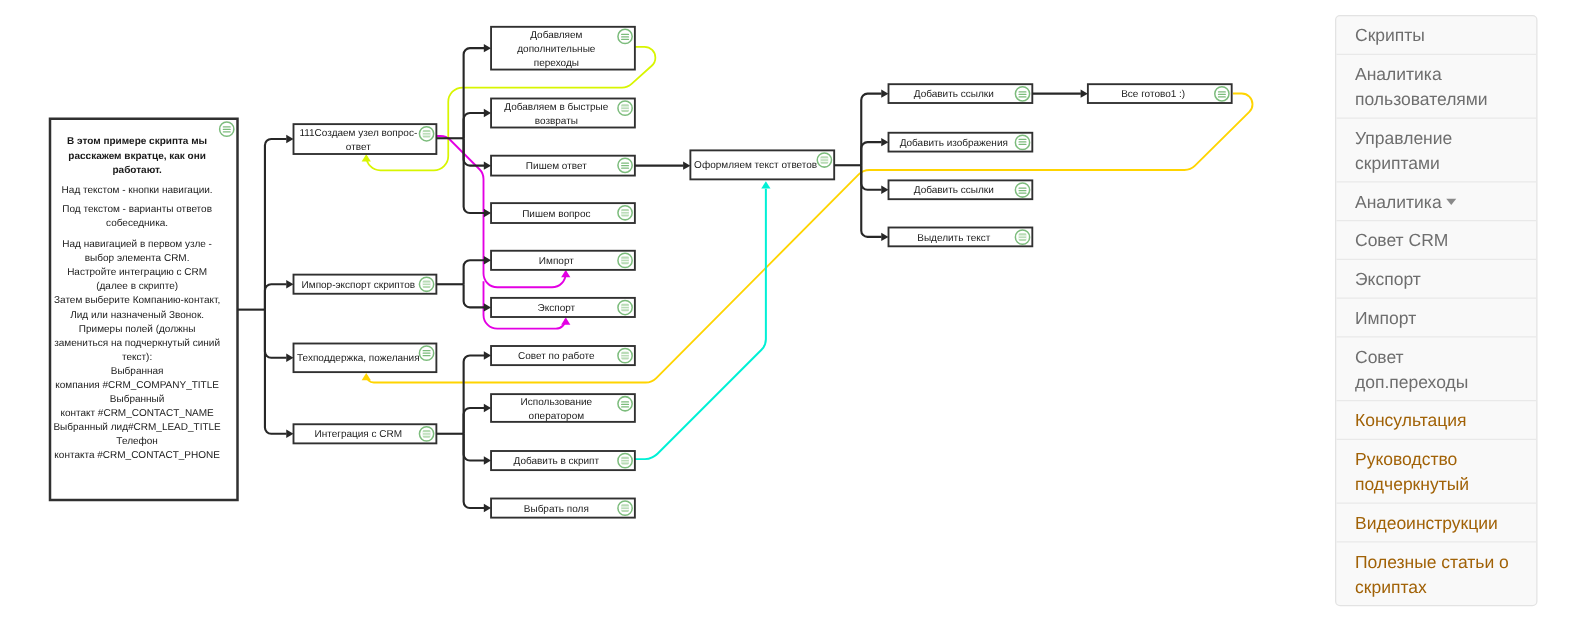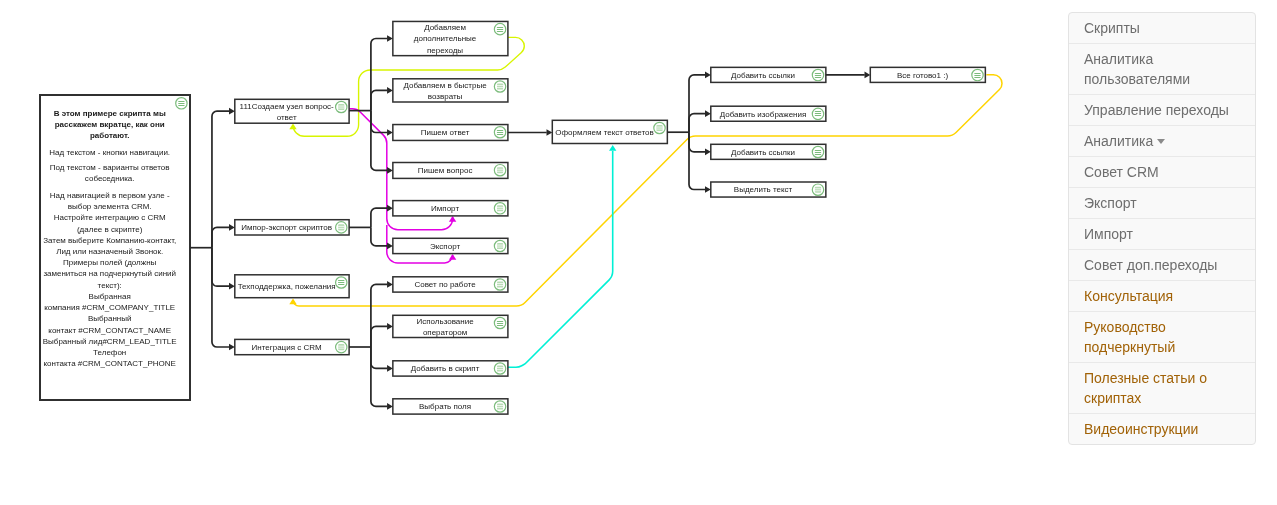--- a/index.html
+++ b/index.html
@@ -2,21 +2,21 @@
 <html><head>
 <meta charset="utf-8">
 <title>Script editor</title>
 <style>
   html,body{margin:0;padding:0;}
   body{width:1277px;height:505px;background:#ffffff;overflow:hidden;
        font-family:"Liberation Sans",sans-serif;}
   #stage{position:relative;width:1277px;height:505px;}
   #flow{position:absolute;left:0;top:0;}
   
-  #sidebar{position:absolute;left:1068px;top:12px;width:188px;
+  #sidebar{position:absolute;left:1068px;top:12px;width:162px;
            border:1px solid #e3e3e3;border-radius:4px;background:#f9f9f9;
            box-sizing:border-box;overflow:hidden;}
   .side-item{border-bottom:1px solid #e9e9e9;padding:5px 15px;
              font-size:14px;line-height:20px;color:#6e6e6e;
              box-sizing:border-box;}
   .side-item:last-child{border-bottom:none;}
   .side-item.link{color:#a16207;}
   .caret{display:inline-block;width:0;height:0;vertical-align:middle;
          border-left:4px solid transparent;border-right:4px solid transparent;
          border-top:5px solid #8a8a8a;margin-left:4px;margin-bottom:1px;}
@@ -344,24 +344,24 @@
       </g>
       <g>
         <path d="M825.8 74.9H825.8" fill="none" stroke="#272727" stroke-width="1.7"></path>
         <path d="M825.8 74.9H864.6999999999999" fill="none" stroke="#272727" stroke-width="1.7" stroke-linecap="butt"></path>
         <path d="M870.3 74.9L864.5 71.55000000000001L864.5 78.25Z" fill="#272727"></path>
       </g>
     </svg>
   <div id="sidebar">
       <div class="side-item"><span>Скрипты</span></div>
       <div class="side-item"><span>Аналитика пользователями</span></div>
-      <div class="side-item"><span>Управление переходы</span></div>
+      <div class="side-item"><span>Управление скриптами</span></div>
       <div class="side-item"><span>Аналитика</span><span class="caret"></span></div>
       <div class="side-item"><span>Совет CRM</span></div>
       <div class="side-item"><span>Экспорт</span></div>
       <div class="side-item"><span>Импорт</span></div>
       <div class="side-item"><span>Совет доп.переходы</span></div>
       <div class="side-item link"><span>Консультация</span></div>
       <div class="side-item link"><span>Руководство подчеркнутый</span></div>
+      <div class="side-item link"><span>Видеоинструкции</span></div>
       <div class="side-item link"><span>Полезные статьи о скриптах</span></div>
-      <div class="side-item link"><span>Видеоинструкции</span></div>
     </div>
 </div>
 
 </body></html>

